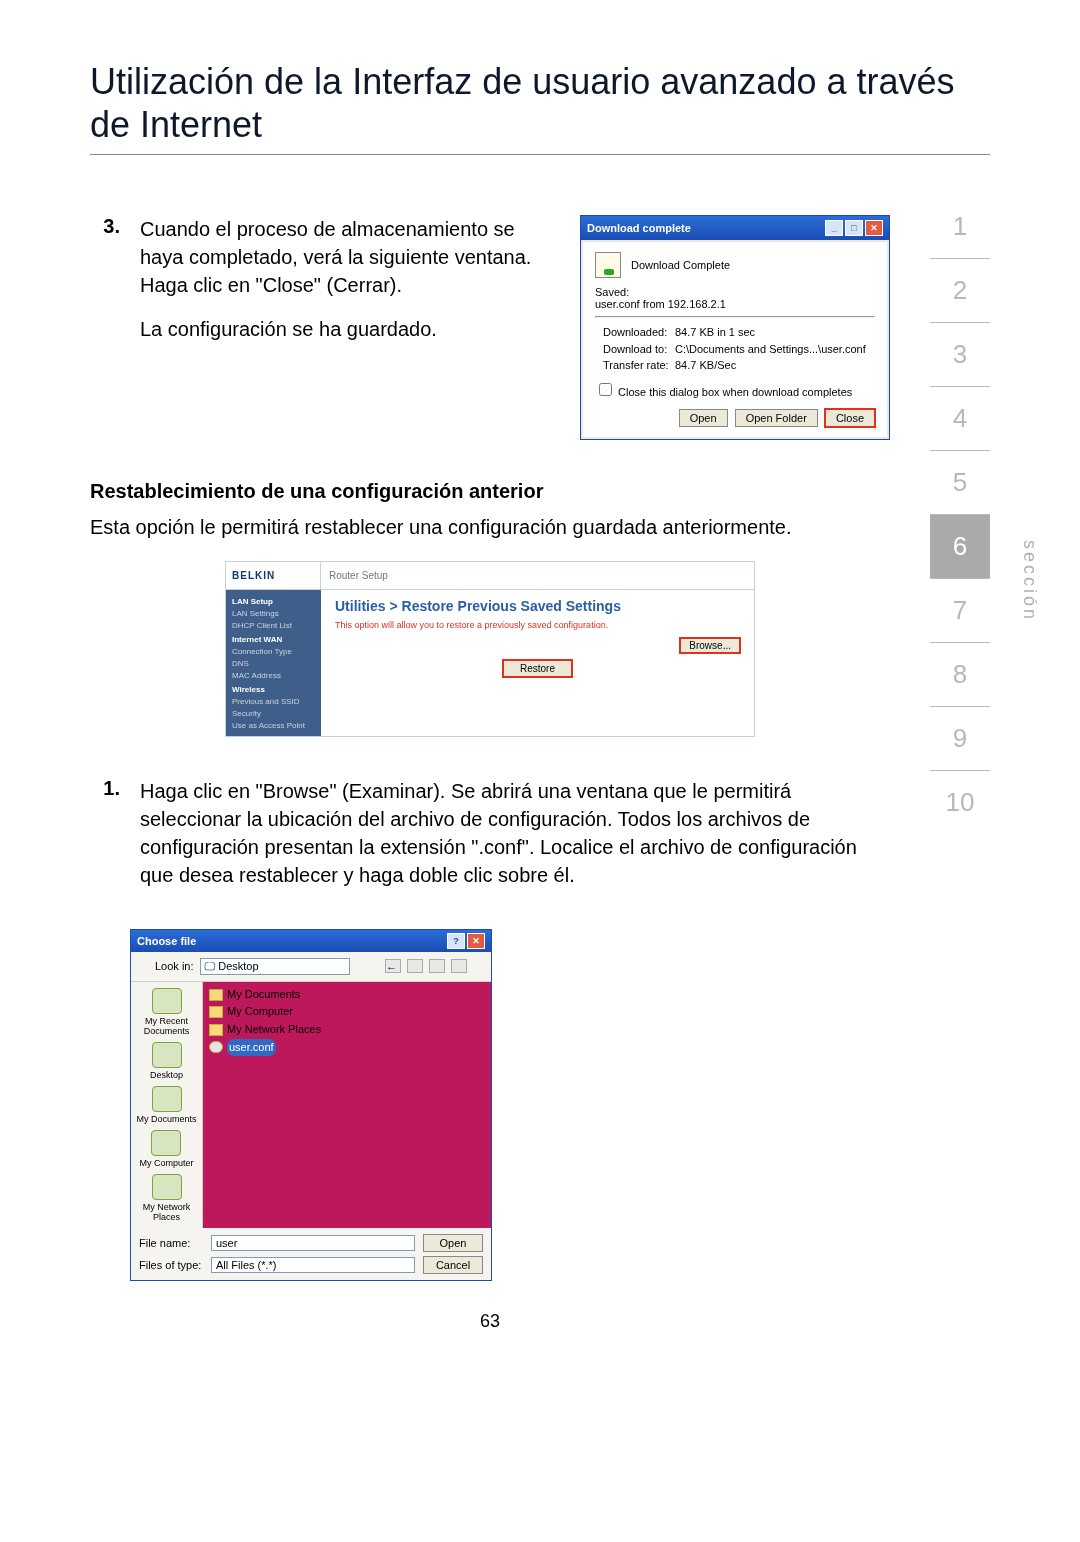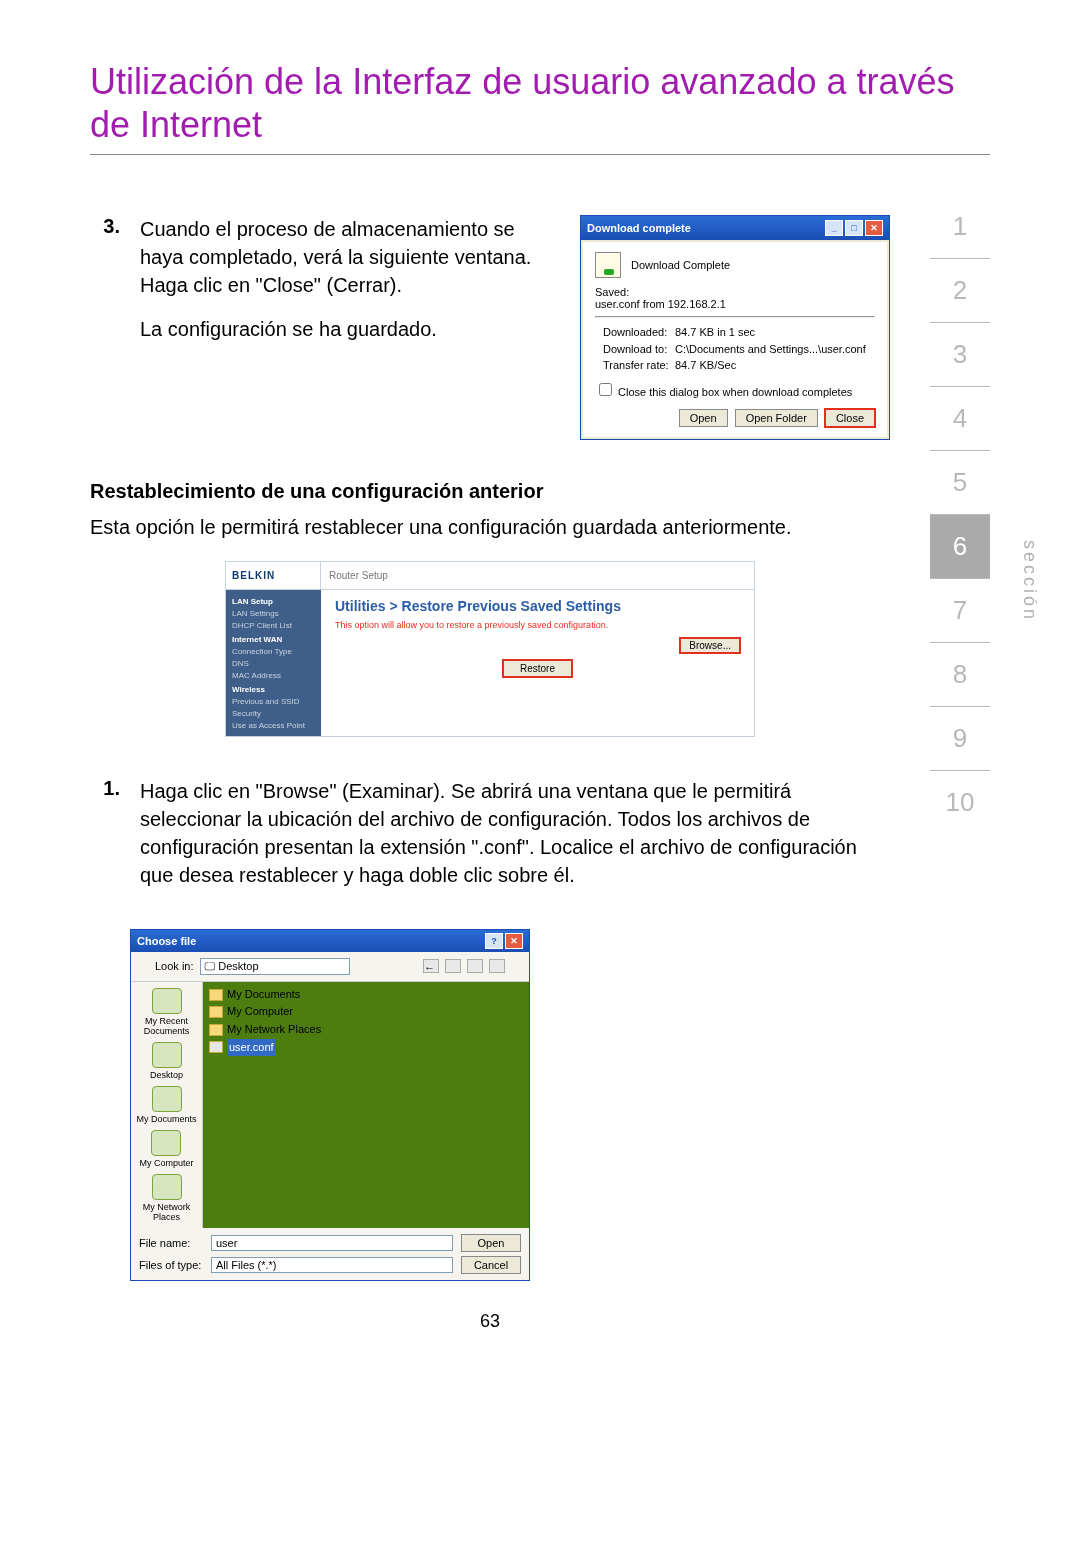--- a/index.html
+++ b/index.html
@@ -6,21 +6,21 @@
   body {
     margin: 0;
     font-family: Arial, Helvetica, sans-serif;
     background: #fff;
     color: #000;
     width: 1080px;
     padding: 60px 90px 40px 90px;
   }
   .page-title {
     font-size: 36px;
-    color: #a21caf;
+    color: #0f172a;
     font-weight: 400;
     border-bottom: 1px solid #8a8a8a;
     padding-bottom: 8px;
     margin-bottom: 60px;
     line-height: 1.2;
   }
   .content-row {
     display: flex;
     align-items: flex-start;
     gap: 40px;
@@ -159,25 +159,25 @@
     clear: both;
     display: block;
     margin: 30px auto 0 auto;
     border: 1px solid #888; background: #ece9d8;
     padding: 2px 16px; font-size: 10px; cursor: pointer;
     outline: 2px solid #e0301e; outline-offset: -1px;
   }
 
   
   .cf-dialog {
-    width: 400px;
+    width: 362px;
     border: 1px solid #1a4db3;
     font-family: Tahoma, sans-serif;
     font-size: 11px;
-    background: #4d7c0f;
+    background: #be185d;
     margin-left: 40px;
   }
   .cf-title {
     background: linear-gradient(to bottom, #2a6dd5, #1a4db3);
     color: #fff; padding: 3px 6px;
     display: flex; justify-content: space-between; align-items: center;
     font-weight: bold;
   }
   .cf-toolbar {
     display: flex; align-items: center; gap: 6px;
@@ -197,21 +197,21 @@
   }
   .cf-place .ico {
     width: 30px; height: 26px; margin: 0 auto 2px auto;
     background: #d7e6c0; border: 1px solid #7da33b; border-radius: 4px;
   }
   .cf-list { flex: 1; padding: 4px 6px; }
   .cf-item { display: flex; align-items: center; gap: 4px; cursor: pointer; line-height: 1.6; }
   .cf-item .fico {
     width: 14px; height: 12px; background: #f8d97a; border: 1px solid #c8a836;
   }
-  .cf-item.sel span { background: #316ac5; color: #fff; padding: 0 2px; }
+  .cf-item.sel span { background: #316ac5; color: #fff; padding: 0 2px; border-radius: 7px; }
   .cf-bottom {
     display: grid;
     grid-template-columns: 64px 1fr 60px;
     gap: 4px 8px; padding: 6px 8px; background: #f6f4ef;
     align-items: center;
   }
   .cf-combo2 {
     border: 1px solid #7f9db9; background: #fff; padding: 1px 16px 1px 4px;
     font-size: 11px; width: 100%; cursor: pointer;
   }

